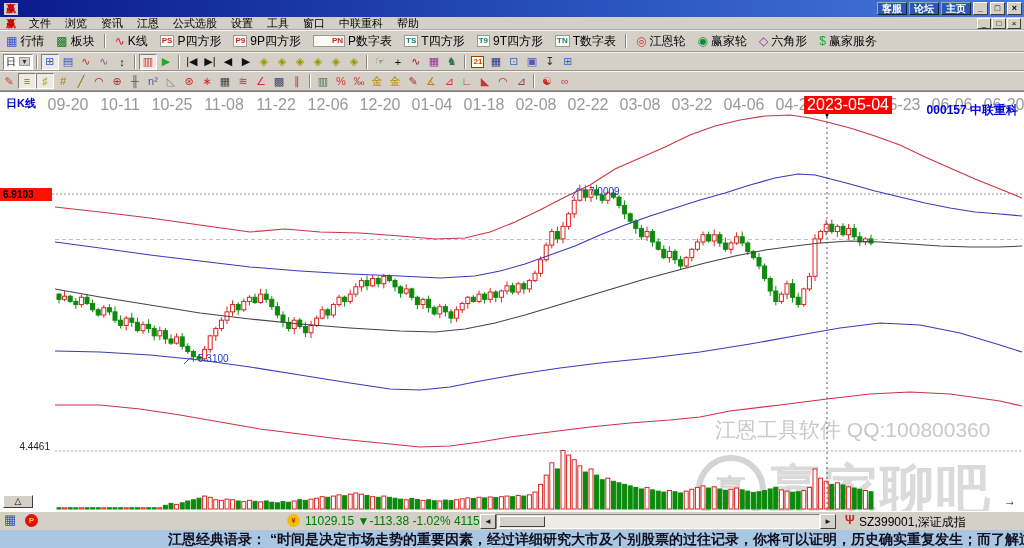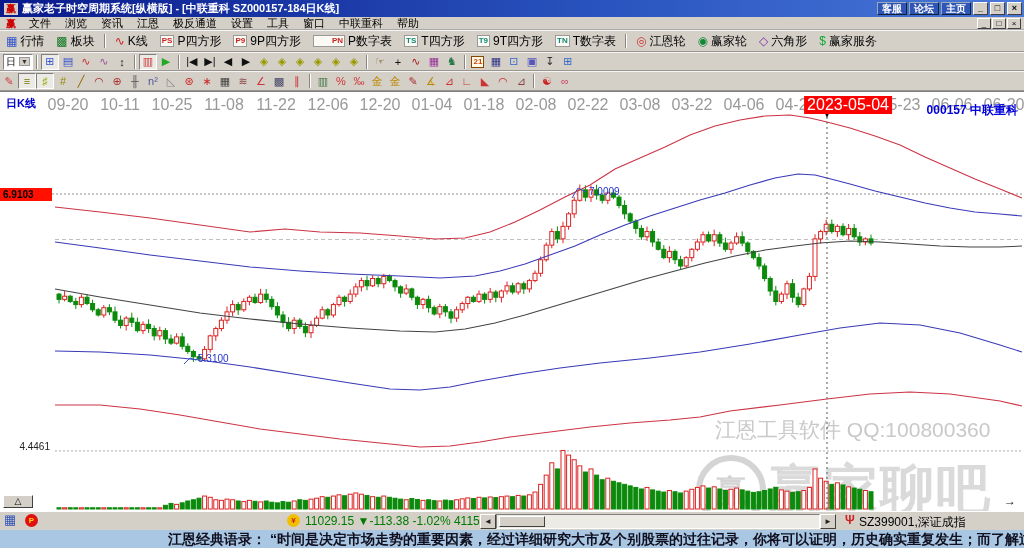--- a/index.html
+++ b/index.html
@@ -71,39 +71,38 @@
   .quotebar{position:absolute;left:0;top:530px;width:1024px;height:18px;background:#a9c6e2;
     font-size:14px;font-weight:600;color:#101020;line-height:18px;padding-left:168px;white-space:nowrap;}
 </style>
 </head>
 <body>
 
 <div class="app">
 
   <div class="titlebar">
     <span class="tlogo">赢</span>
-    <span>赢家老子时空周期系统[纵横版] - [中联重科  SZ000157-184日K线]</span>
     <span class="tbtns" id="titlebar-btns">
         <span class="tb-blue">客服</span>
         <span class="tb-blue">论坛</span>
         <span class="tb-blue">主页</span>
         <span class="wbtn">_</span>
         <span class="wbtn">□</span>
         <span class="wbtn">×</span>
       </span>
   </div>
 
   <div class="menubar">
     <span class="mlogo">赢</span>
     <span id="menu-items" style="display:flex">
         <span class="mitem">文件</span>
         <span class="mitem">浏览</span>
         <span class="mitem">资讯</span>
         <span class="mitem">江恩</span>
-        <span class="mitem">极反通道</span>
+        <span class="mitem">公式选股</span>
         <span class="mitem">设置</span>
         <span class="mitem">工具</span>
         <span class="mitem">窗口</span>
         <span class="mitem">中联重科</span>
         <span class="mitem">帮助</span>
       </span>
     <span class="mwin" id="menu-win">
         <span class="mwbtn">_</span>
         <span class="mwbtn">□</span>
         <span class="mwbtn">×</span>

